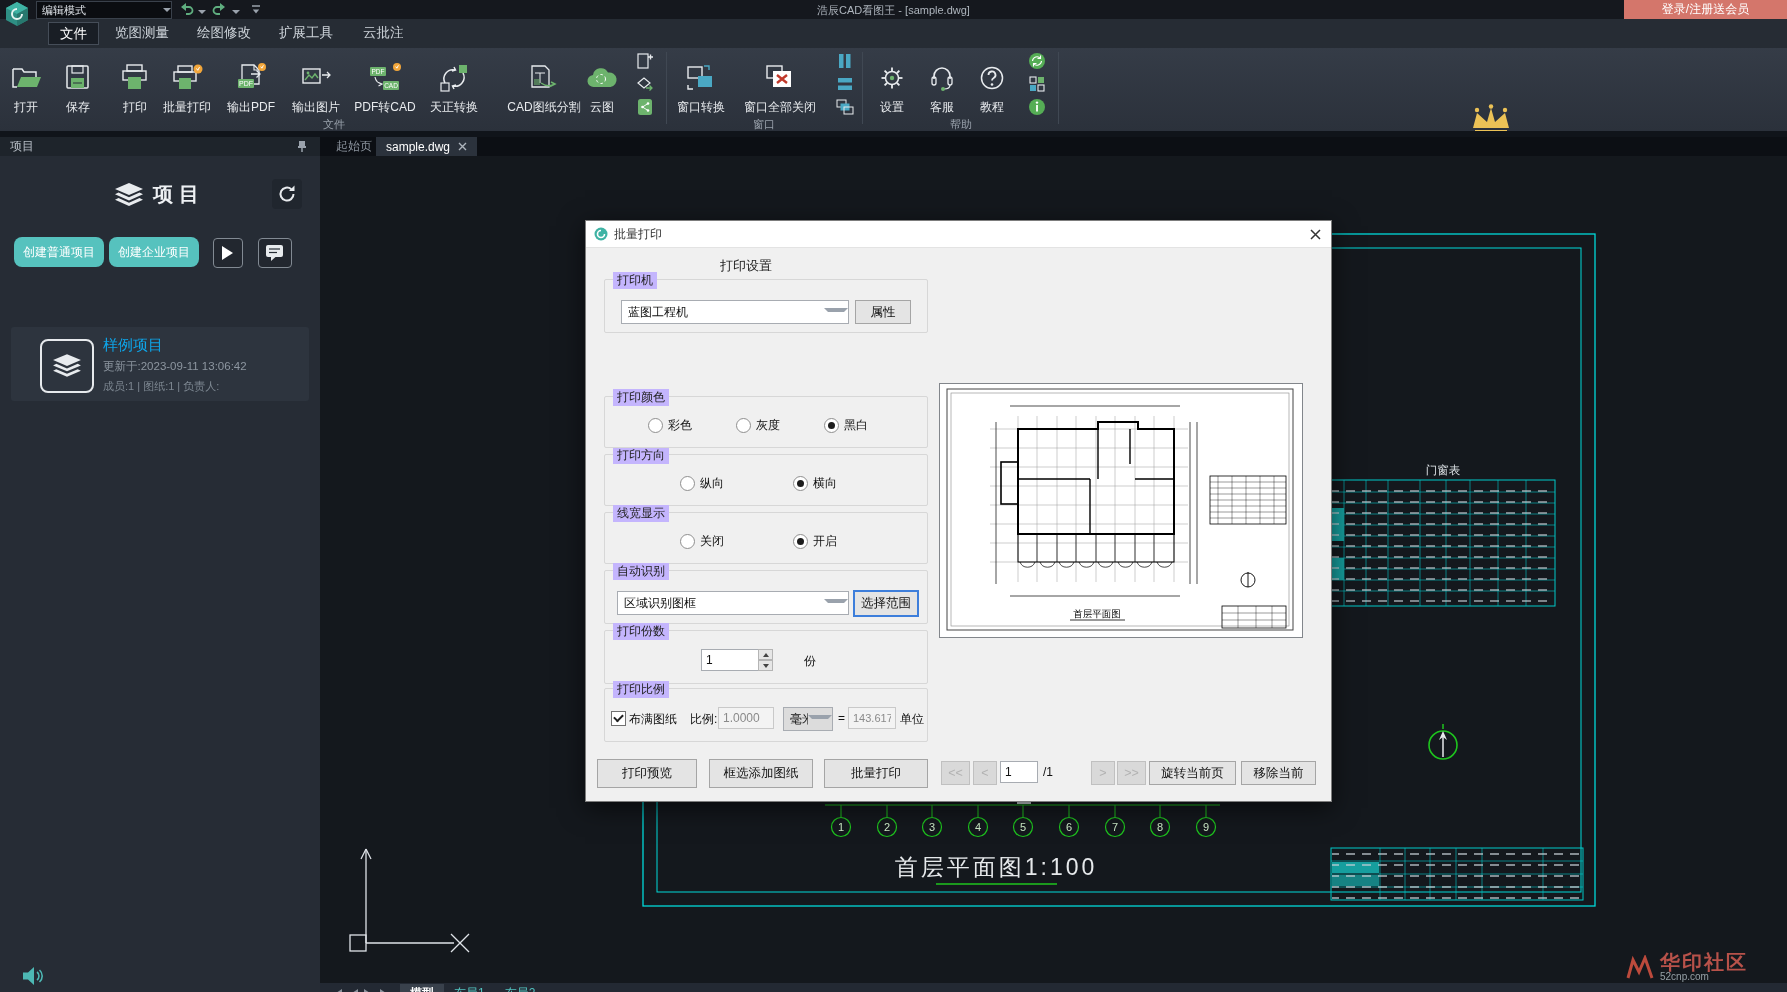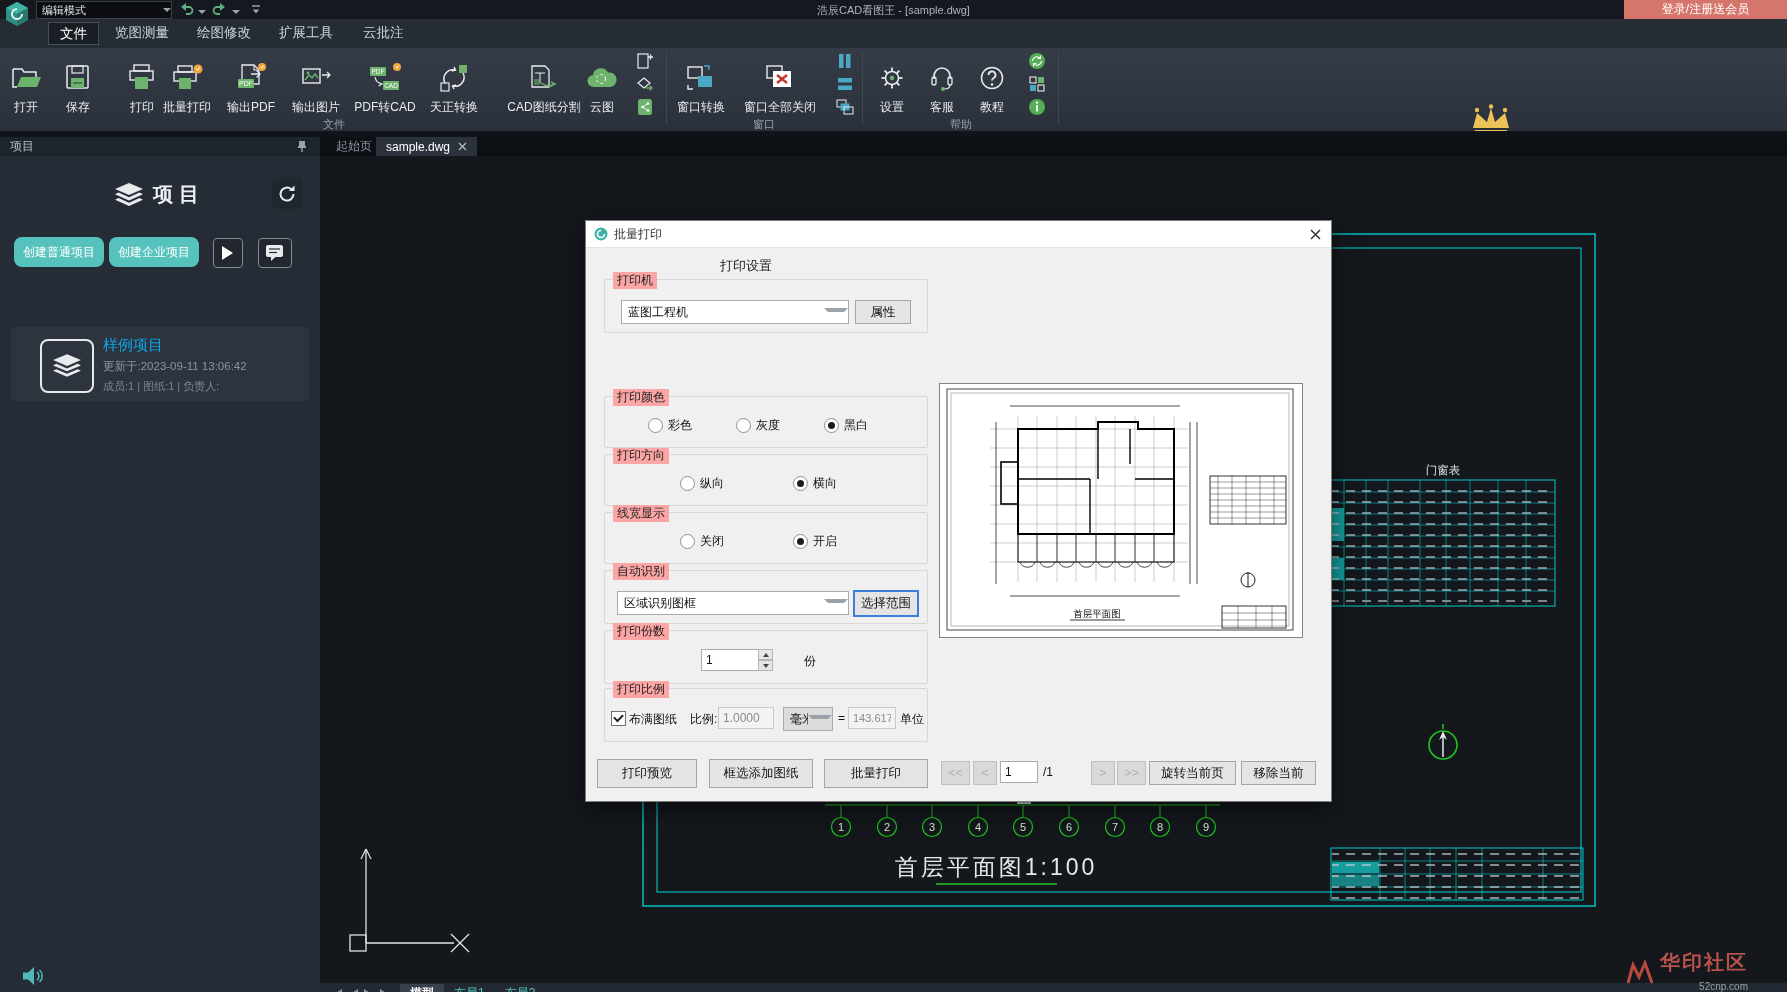--- a/index.html
+++ b/index.html
@@ -70,32 +70,32 @@
   .canvas{position:absolute;left:320px;top:156px;width:1467px;height:827px;background:#14181d;overflow:hidden;}
   .bottombar{position:absolute;left:320px;top:983px;width:1467px;height:20px;background:#232933;
              display:flex;align-items:center;font-size:12px;}
   .bb-nav{display:flex;gap:6px;margin-left:12px;margin-right:10px;align-items:center;}
   .tri-l{width:0;height:0;border:4px solid transparent;border-right:6px solid #8a929c;}
   .tri-r{width:0;height:0;border:4px solid transparent;border-left:6px solid #8a929c;}
   .bb-tab{padding:1px 10px;color:#53c3c0;cursor:pointer;}
   .bb-tab.active{background:#39414c;color:#fff;font-weight:bold;}
   .watermark{position:absolute;left:1626px;top:954px;display:flex;gap:6px;align-items:center;}
   .wm-t1{font-size:20px;font-weight:bold;color:#b8524a;letter-spacing:2px;line-height:17px;}
-  .wm-t2{font-size:10px;color:#96a0a6;text-align:right;margin-top:10px;}
+  .wm-t2{font-size:10px;color:#96a0a6;text-align:left;}
 
   
   .dialog{position:absolute;left:585px;top:220px;width:745px;height:580px;background:#f0f0f0;
           border:1px solid #7d7d7d;box-shadow:0 6px 24px rgba(0,0,0,.6);}
   .dlg-title{position:absolute;left:0;top:0;width:100%;height:26px;background:#fff;border-bottom:1px solid #e3e3e3;
              display:flex;align-items:center;font-size:12px;color:#333;}
   .dlg-close{position:absolute;right:4px;top:2px;width:24px;height:22px;display:flex;align-items:center;
              justify-content:center;cursor:pointer;}
   .dlg-header{position:absolute;left:40px;top:36px;width:240px;text-align:center;font-size:13px;color:#222;}
   .grp{position:absolute;border:1px solid #d7d7d7;border-radius:2px;}
-  .grp .glabel{position:absolute;top:-8px;left:8px;background:#fca5a5;padding:0 4px;font-size:12px;color:#222;}
+  .grp .glabel{position:absolute;top:-8px;left:8px;background:#c4b5fd;padding:0 4px;font-size:12px;color:#222;}
   .sel{position:absolute;height:22px;background:#fff;border:1px solid #a8acb2;display:flex;align-items:center;
        font-size:12px;color:#111;cursor:pointer;}
   .sel .sv{flex:1;padding-left:6px;white-space:nowrap;overflow:hidden;}
   .sel .sa{width:16px;display:flex;justify-content:center;}
   .sel.gray{background:#dcdcdc;}
   .btn{position:absolute;background:#e4e4e4;border:1px solid #a5a5a5;font-size:12.5px;color:#111;
        display:flex;align-items:center;justify-content:center;cursor:pointer;}
   .btn.focus{border:2px solid #3d7edb;}
   .btn.disabled{background:#d9d9d9;border-color:#c0c0c0;color:#b2b2b2;cursor:default;}
   .radio{position:absolute;top:20px;display:flex;align-items:center;gap:5px;cursor:pointer;}
@@ -180,21 +180,21 @@
       <span class="ric">
         <svg width="34" height="30" viewBox="0 0 34 30">
           <rect x="6" y="3" width="21" height="22" rx="1" fill="none" stroke="#e8ebee" stroke-width="1.5"></rect>
           <rect x="11" y="3" width="11" height="7" fill="none" stroke="#e8ebee" stroke-width="1.2"></rect>
           <rect x="10" y="15" width="13" height="10" fill="#6db36d"></rect>
           <line x1="12" y1="20" x2="21" y2="20" stroke="#2a313a" stroke-width="1"></line>
         </svg>
         </span>
       <span>保存</span>
     </div>
-    <div class="rbtn" style="left:120px;width:44px">
+    <div class="rbtn" style="left:113px;width:44px">
       <span class="ric">
         <svg width="34" height="30" viewBox="0 0 34 30">
           <rect x="9" y="2" width="15" height="6" fill="none" stroke="#e8ebee" stroke-width="1.4"></rect>
           <rect x="5" y="8" width="23" height="9" fill="none" stroke="#e8ebee" stroke-width="1.4"></rect>
           <rect x="10" y="14" width="13" height="12" fill="#6db36d"></rect>
         </svg>
         </span>
       <span>打印</span>
     </div>
     <div class="rbtn" style="left:156px;width:62px">

